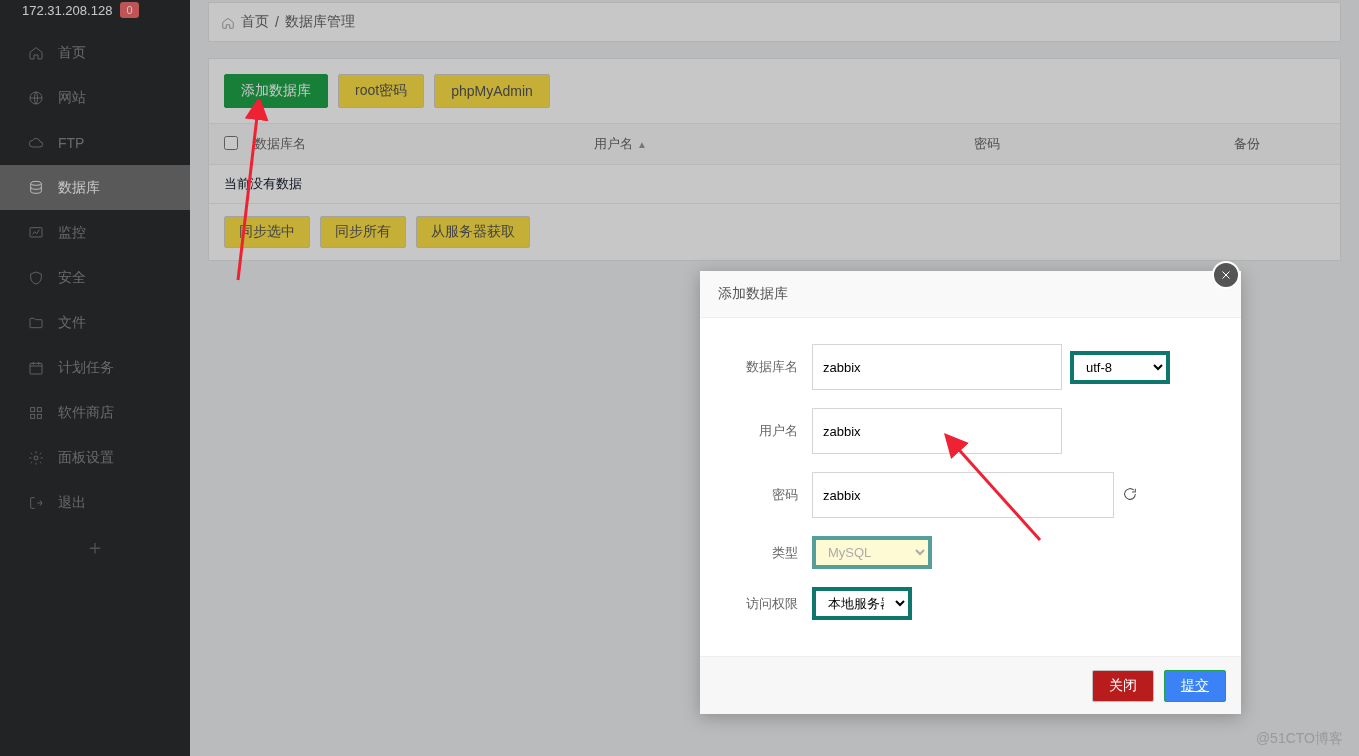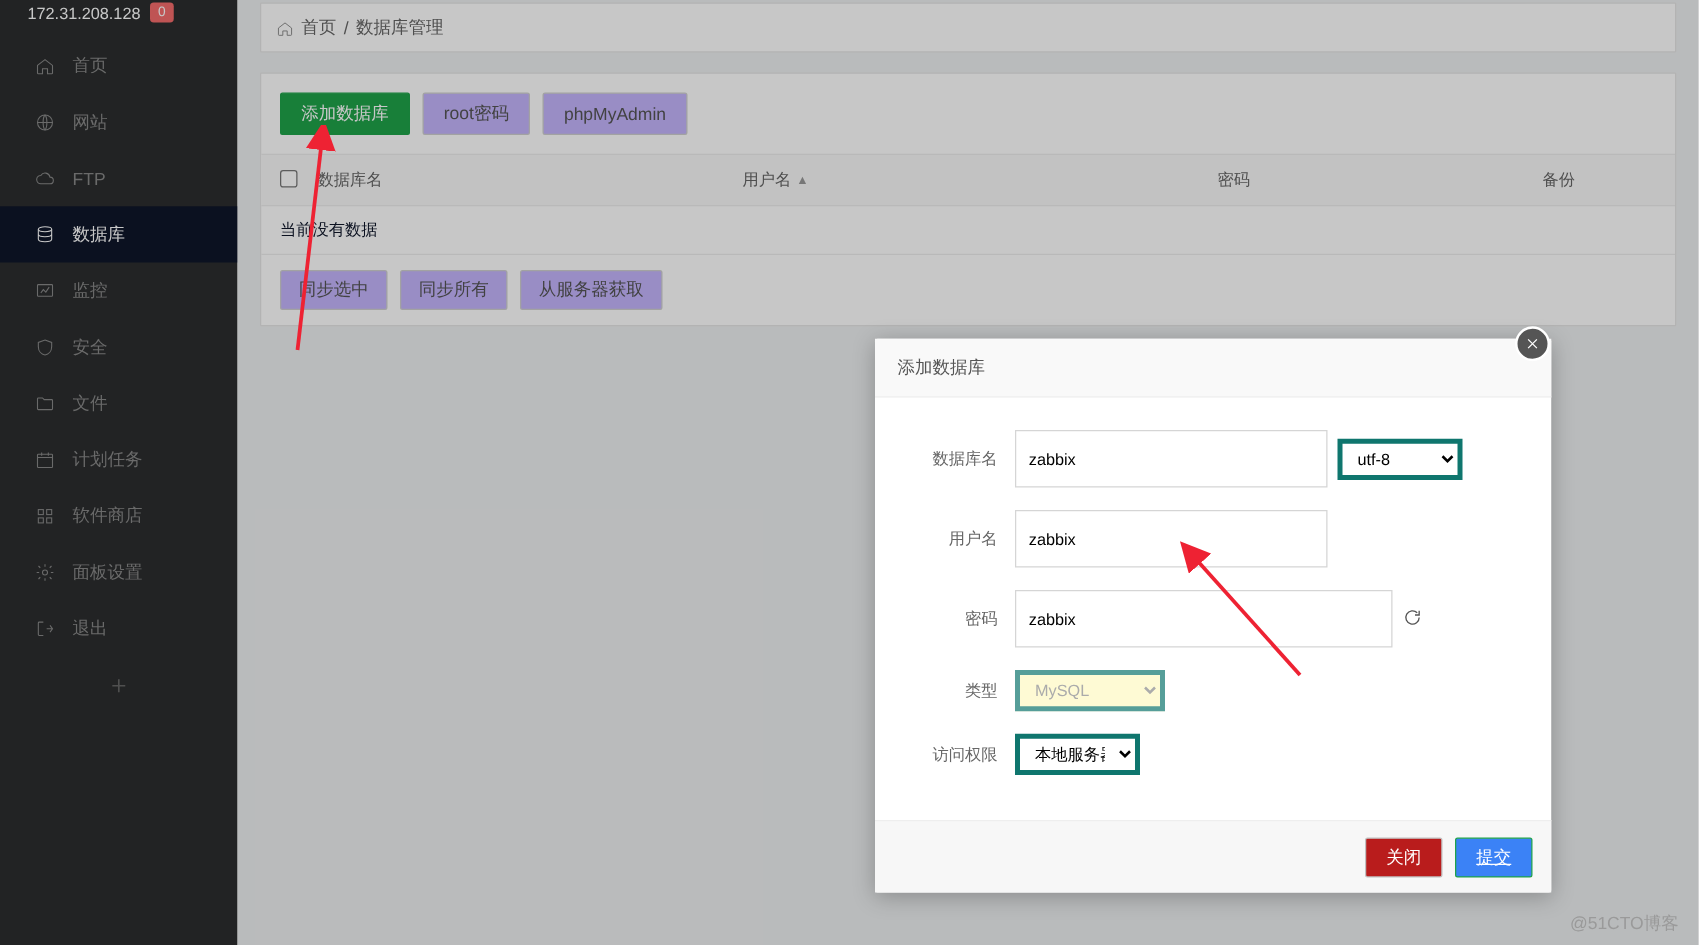--- a/index.html
+++ b/index.html
@@ -5,33 +5,33 @@
 * { margin: 0; padding: 0; box-sizing: border-box; }
 html, body { width: 1359px; height: 756px; font-family: "Microsoft YaHei", Arial, sans-serif; font-size: 14px; overflow: hidden; background: #f4f4f4; }
 
 .root { display: flex; width: 100%; height: 100%; position: relative; }
 
 .sidebar { width: 190px; height: 100%; background: #2c2e2f; color: #cfd1d2; display: flex; flex-direction: column; }
 .sidebar .ip-row { height: 20px; display: flex; align-items: center; padding-left: 14px; color: #fff; font-size: 13px; gap: 8px; margin-bottom: 10px; }
 .sidebar .ip-row .badge { background: #f56c6c; color: #fff; border-radius: 3px; font-size: 11px; padding: 0 6px; height: 16px; line-height: 16px; }
 .nav { list-style: none; }
 .nav li { height: 45px; display: flex; align-items: center; padding-left: 28px; gap: 14px; color: #888; cursor: pointer; font-size: 14px; }
-.nav li.active { background: #0f172a; color: #fff; }
+.nav li.active { background: #737373; color: #fff; }
 .nav li .nicon { width: 16px; height: 16px; display: inline-flex; align-items: center; justify-content: center; }
 .nav li .nicon svg { width: 16px; height: 16px; stroke: currentColor; fill: none; stroke-width: 1.3; }
 .nav .plus-row { justify-content: center; color: #666; font-size: 20px; font-weight: 300; padding-left: 0; }
 
 .main { flex: 1; display: flex; flex-direction: column; background: #eef0f1; }
 .crumb-wrap { padding: 0 18px 0 18px; height: 44px; display: flex; align-items: center; }
 .crumb { width: 100%; border: 1px solid #e6e6e6; background: #fff; height: 40px; display: flex; align-items: center; padding: 0 12px; color: #666; font-size: 14px; gap: 6px; border-radius: 1px; }
 .crumb .hicon svg { width: 14px; height: 14px; stroke: #888; fill: none; stroke-width: 1.3; vertical-align: middle; }
 
 .panel { margin: 14px 18px 0 18px; background: #fff; border: 1px solid #e6e6e6; border-radius: 1px; }
 .toolbar { padding: 15px; display: flex; gap: 10px; }
-.btn { border: 1px solid #d0d0d0; background: #c4b5fd; color: #555; height: 34px; padding: 0 16px; border-radius: 2px; cursor: pointer; font-size: 14px; font-family: inherit; }
+.btn { border: 1px solid #d0d0d0; background: #fde047; color: #555; height: 34px; padding: 0 16px; border-radius: 2px; cursor: pointer; font-size: 14px; font-family: inherit; }
 .btn.green { background: #1fa34a; border-color: #1fa34a; color: #fff; }
 .btn.green2 { background: #3b82f6; border-color: #1fa34a; color: #fff; text-decoration: underline; }
 .btn.grey { background: #b91c1c; border-color: #c0c0c0; color: #fff; }
 
 .thead { display: flex; align-items: center; height: 42px; background: #f9f9f9; border-top: 1px solid #eee; border-bottom: 1px solid #eee; padding: 0 15px; color: #666; font-size: 13px; }
 .th-cb { width: 30px; }
 .th-name { width: 340px; }
 .th-user { width: 380px; display: flex; align-items: center; gap: 4px; }
 .th-pass { width: 260px; }
 .th-backup { flex: 1; }

